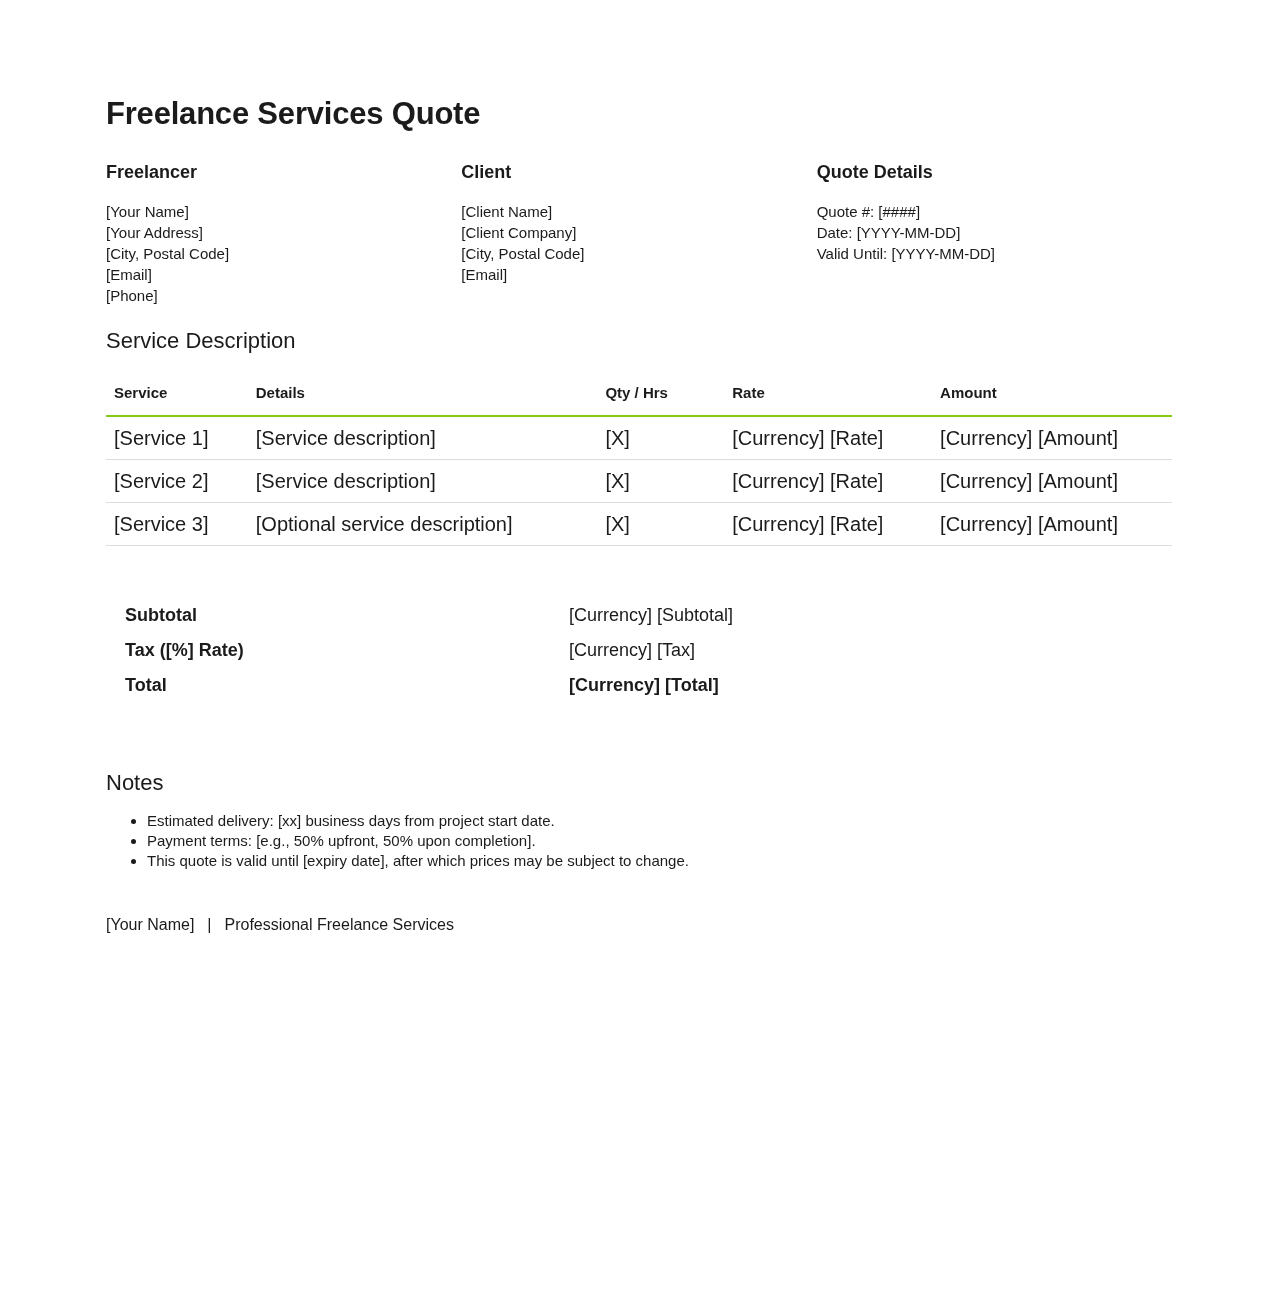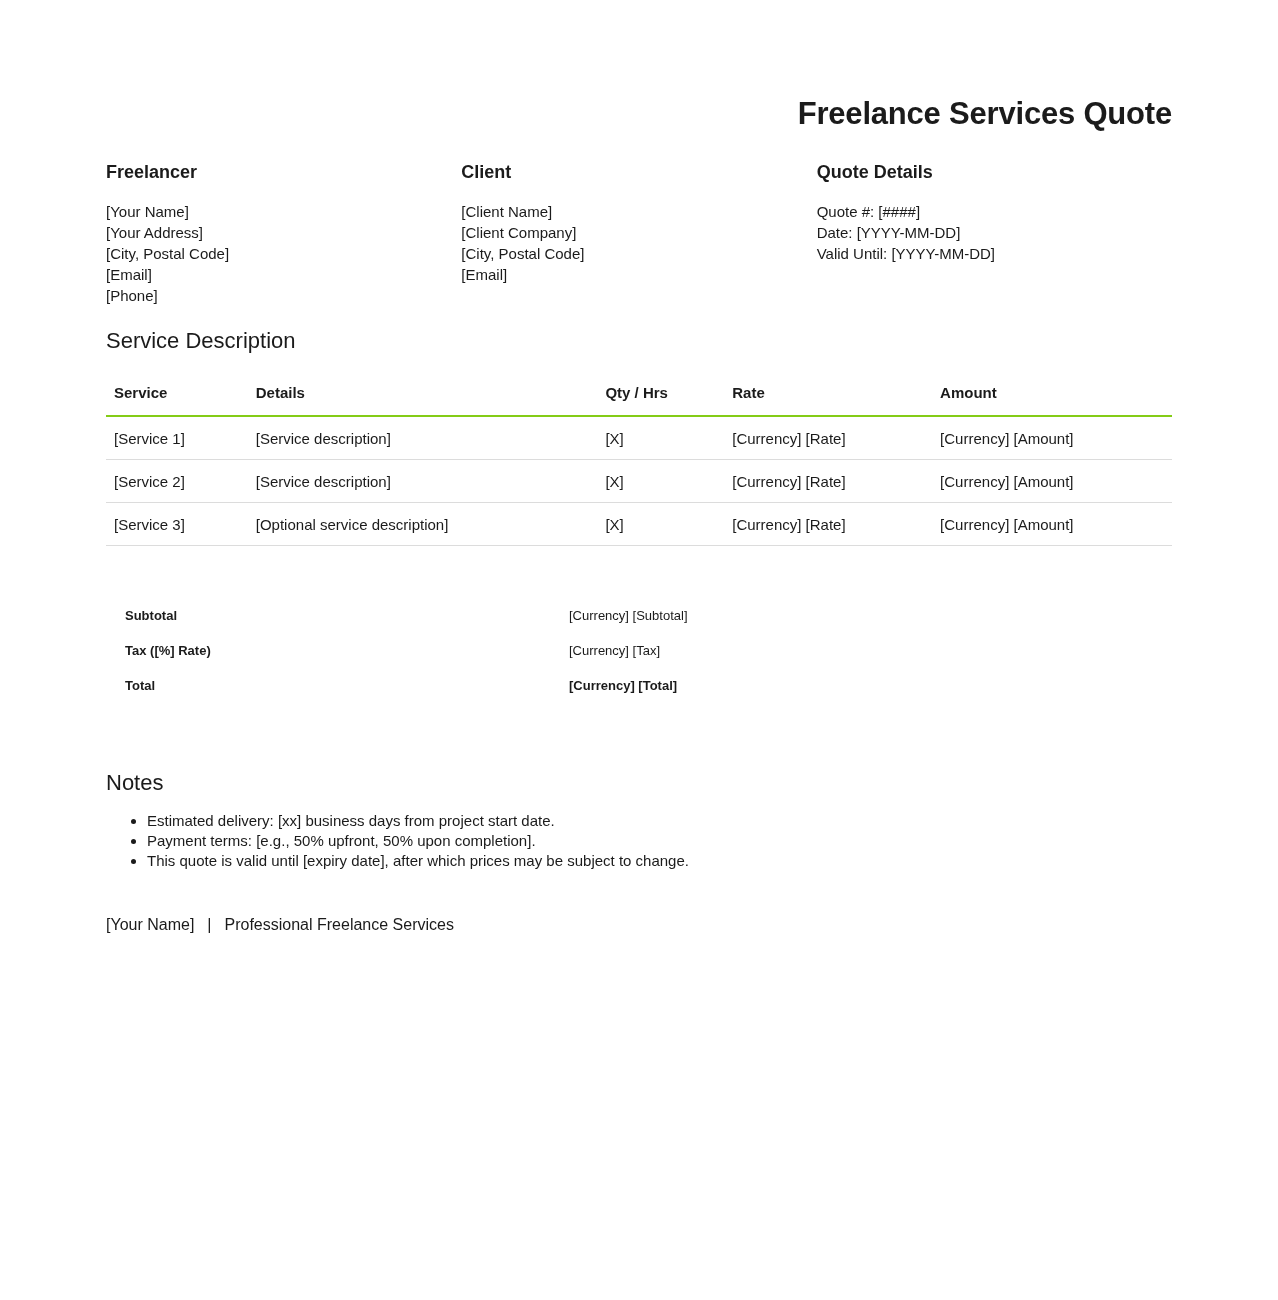--- a/index.html
+++ b/index.html
@@ -18,21 +18,20 @@
     padding: 95px 106px 0 106px;
   }
 
   
   .doc-title {
     font-size: 31px;
     line-height: 37px;
     font-weight: 700;
     margin: 0 0 19px 0;
     letter-spacing: -0.2px;
-    text-align: right;
   }
 
   
   .parties {
     display: grid;
     grid-template-columns: 1fr 1fr 1fr;
     margin-bottom: 20px;
     margin-top: 28px;
   }
   .party h3 {
@@ -62,38 +61,38 @@
   }
   table.services th {
     text-align: left;
     font-size: 15px;
     line-height: 21px;
     font-weight: 700;
     padding: 13px 8px 12px 8px;
     border-bottom: 2px solid #84cc16;
   }
   table.services td {
-    font-size: 15px;
+    font-size: 20px;
     line-height: 21px;
     padding: 11px 8px 10px 8px;
     border-bottom: 1px solid #dcdcdc;
   }
   .col-service { width: 13.3%; }
   .col-details { width: 32.8%; }
   .col-qty     { width: 11.9%; }
   .col-rate    { width: 19.5%; }
   .col-amount  { width: 22.5%; }
 
   
   .totals {
     margin-top: 59px;
   }
   .total-row {
     display: flex;
-    font-size: 13px;
+    font-size: 18px;
     line-height: 21px;
     margin-bottom: 14px;
     align-items: flex-end;
   }
   .total-row .label {
     font-weight: 700;
     width: 463px;
     padding-left: 19px;
     flex: 0 0 auto;
   }

